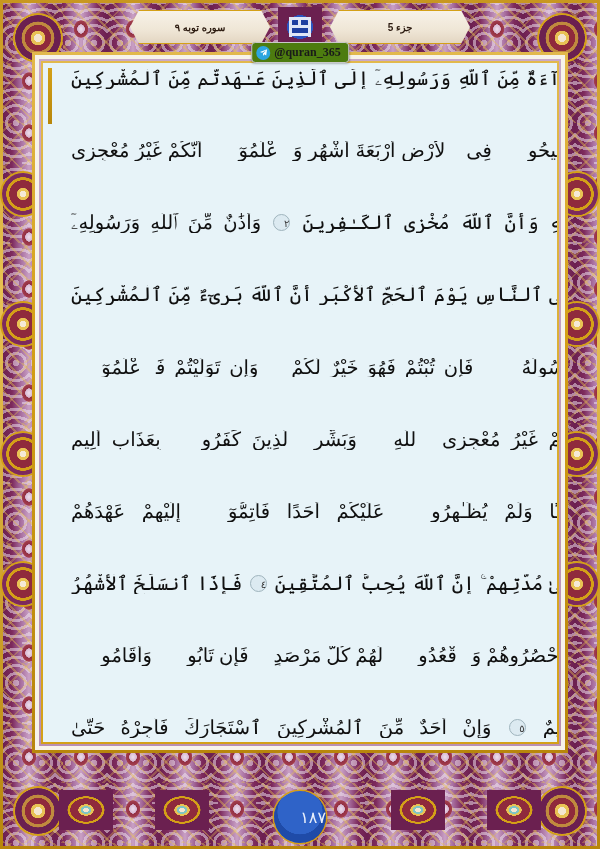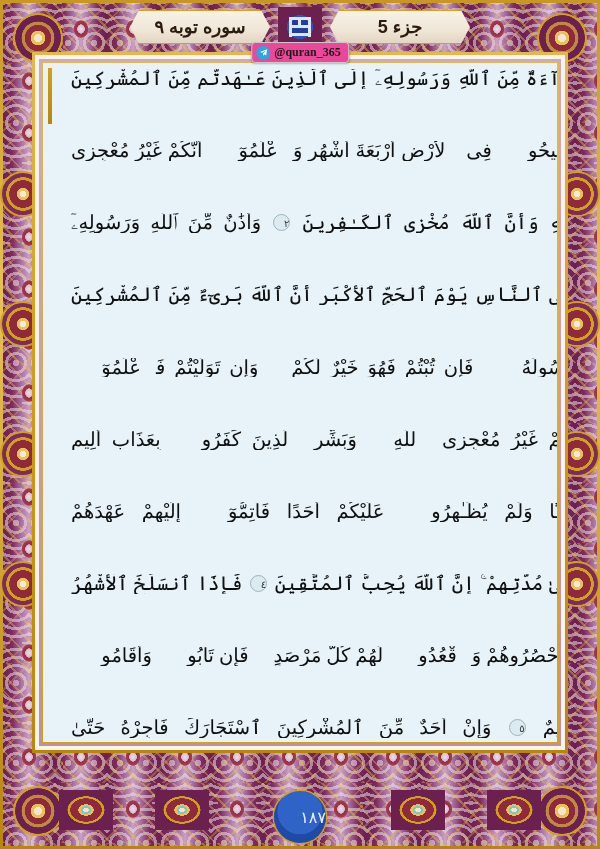--- a/index.html
+++ b/index.html
@@ -79,21 +79,21 @@
     display: flex; align-items: center; justify-content: center;
     pointer-events: none;
     z-index: 7;
   }
   .cartouche {
     position: absolute;
     height: 34px;
     background: linear-gradient(#f7f2e8, #efe6d6 60%, #e3d6c2);
     display: flex; align-items: center; justify-content: center;
     color: #2c1b10;
-    font-size: 18px;
+    font-size: 10px;
     font-weight: 700;
     direction: rtl;
     clip-path: polygon(9px 0, calc(100% - 9px) 0, 100% 50%, calc(100% - 9px) 100%, 9px 100%, 0 50%);
     border-top: 1px solid #d4a017;
     border-bottom: 1px solid #d4a017;
     letter-spacing: .2px;
   }
   .cartouche.left  { left: 130px;  width: 140px; top: 4px; }
   .cartouche.right { right: 130px; width: 140px; top: 4px; }
 
@@ -115,21 +115,21 @@
       linear-gradient(#dfe6f6,#dfe6f6) 19px 0/3px 20px no-repeat,
       linear-gradient(#dfe6f6,#dfe6f6) 9px 3px/3px 6px no-repeat;
   }
 
   
   .watermark {
     position: absolute;
     top: 42px; left: 50%; transform: translateX(-50%);
     z-index: 30;
     display: flex; align-items: center; gap: 4px;
-    background: #ec4899;
+    background: #4d7c0f;
     border: 1px solid #c9c9c9;
     border-radius: 4px;
     padding: 2px 7px 2px 4px;
     box-shadow: 0 1px 2px rgba(0,0,0,.25);
     justify-content: space-between;
   }
   .tg-icon {
     width: 14px; height: 14px; border-radius: 50%;
     background: #2ca5e0;
     display: flex; align-items: center; justify-content: center;

